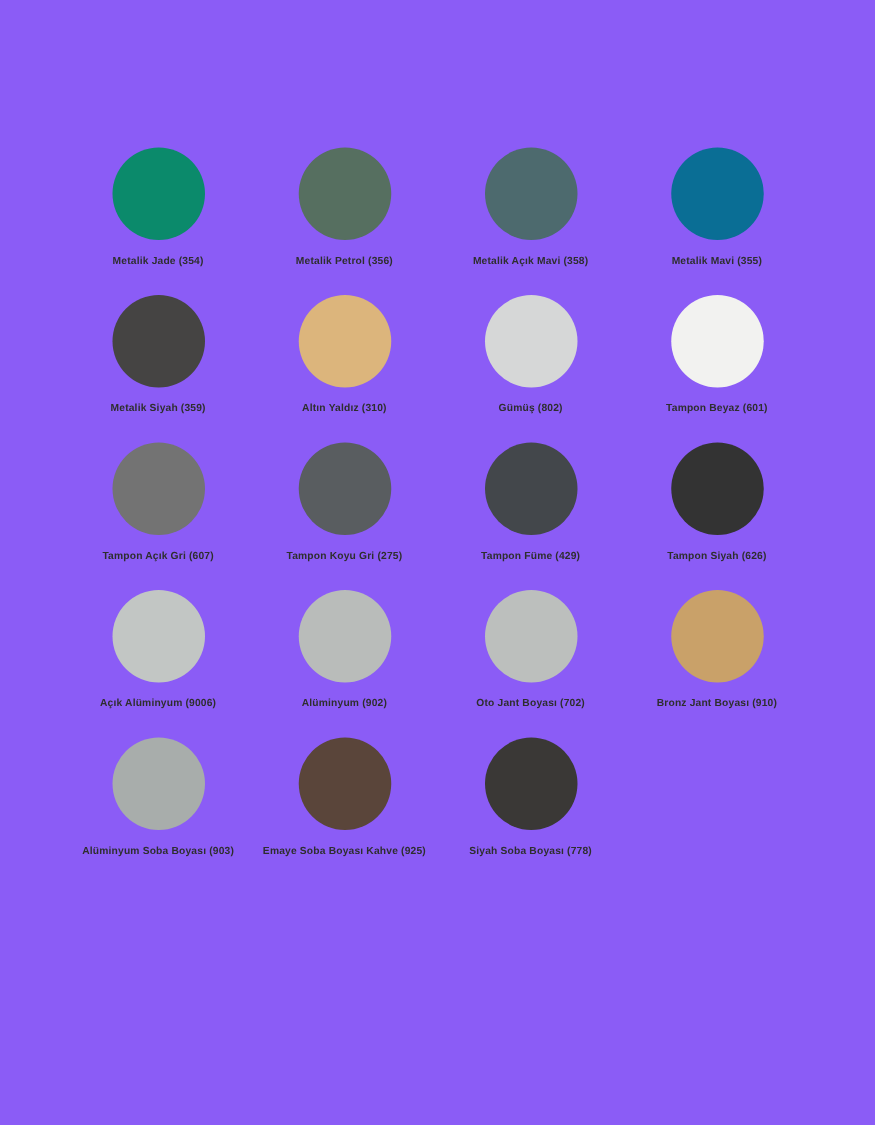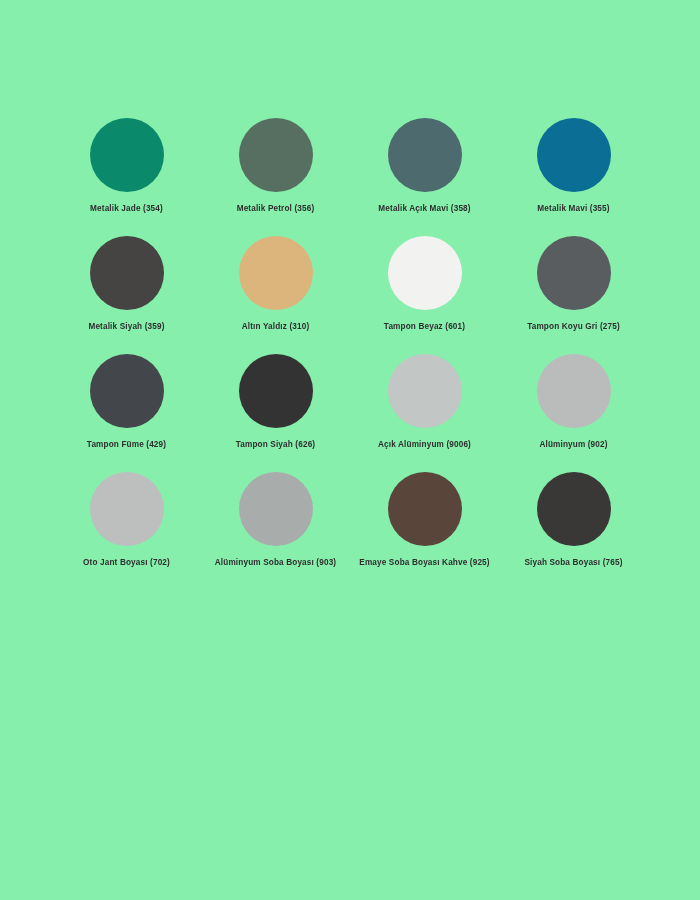--- a/index.html
+++ b/index.html
@@ -11,21 +11,21 @@
     width: 700px;
     height: 900px;
     background: #ffffff;
     font-family: "Liberation Sans", sans-serif;
     overflow: hidden;
   }
   .page {
     position: relative;
     width: 700px;
     height: 900px;
-    background: #86efac;
+    background: #8b5cf6;
     box-sizing: border-box;
   }
   .swatch-grid {
     position: absolute;
     left: 52px;
     top: 118px;
     width: 596px;
     display: grid;
     grid-template-columns: repeat(4, 1fr);
     grid-auto-rows: 118px;
@@ -78,22 +78,30 @@
       </div>
       <div class="swatch-cell">
         <span class="swatch-dot" style="background: rgb(69, 68, 67);"></span>
         <div class="swatch-label">Metalik Siyah (359)</div>
       </div>
       <div class="swatch-cell">
         <span class="swatch-dot" style="background: rgb(220, 181, 124);"></span>
         <div class="swatch-label">Altın Yaldız (310)</div>
       </div>
       <div class="swatch-cell">
+        <span class="swatch-dot" style="background: rgb(214, 215, 215);"></span>
+        <div class="swatch-label">Gümüş (802)</div>
+      </div>
+      <div class="swatch-cell">
         <span class="swatch-dot" style="background: rgb(242, 242, 240);"></span>
         <div class="swatch-label">Tampon Beyaz (601)</div>
+      </div>
+      <div class="swatch-cell">
+        <span class="swatch-dot" style="background: rgb(115, 115, 115);"></span>
+        <div class="swatch-label">Tampon Açık Gri (607)</div>
       </div>
       <div class="swatch-cell">
         <span class="swatch-dot" style="background: rgb(89, 93, 96);"></span>
         <div class="swatch-label">Tampon Koyu Gri (275)</div>
       </div>
       <div class="swatch-cell">
         <span class="swatch-dot" style="background: rgb(67, 71, 75);"></span>
         <div class="swatch-label">Tampon Füme (429)</div>
       </div>
       <div class="swatch-cell">
@@ -106,25 +114,29 @@
       </div>
       <div class="swatch-cell">
         <span class="swatch-dot" style="background: rgb(185, 188, 186);"></span>
         <div class="swatch-label">Alüminyum (902)</div>
       </div>
       <div class="swatch-cell">
         <span class="swatch-dot" style="background: rgb(188, 191, 189);"></span>
         <div class="swatch-label">Oto Jant Boyası (702)</div>
       </div>
       <div class="swatch-cell">
+        <span class="swatch-dot" style="background: rgb(201, 161, 105);"></span>
+        <div class="swatch-label">Bronz Jant Boyası (910)</div>
+      </div>
+      <div class="swatch-cell">
         <span class="swatch-dot" style="background: rgb(168, 173, 171);"></span>
         <div class="swatch-label">Alüminyum Soba Boyası (903)</div>
       </div>
       <div class="swatch-cell">
         <span class="swatch-dot" style="background: rgb(90, 69, 58);"></span>
         <div class="swatch-label">Emaye Soba Boyası Kahve (925)</div>
       </div>
       <div class="swatch-cell">
         <span class="swatch-dot" style="background: rgb(58, 56, 54);"></span>
-        <div class="swatch-label">Siyah Soba Boyası (765)</div>
+        <div class="swatch-label">Siyah Soba Boyası (778)</div>
       </div>
     </div>
 </div>
 
 </body></html>

